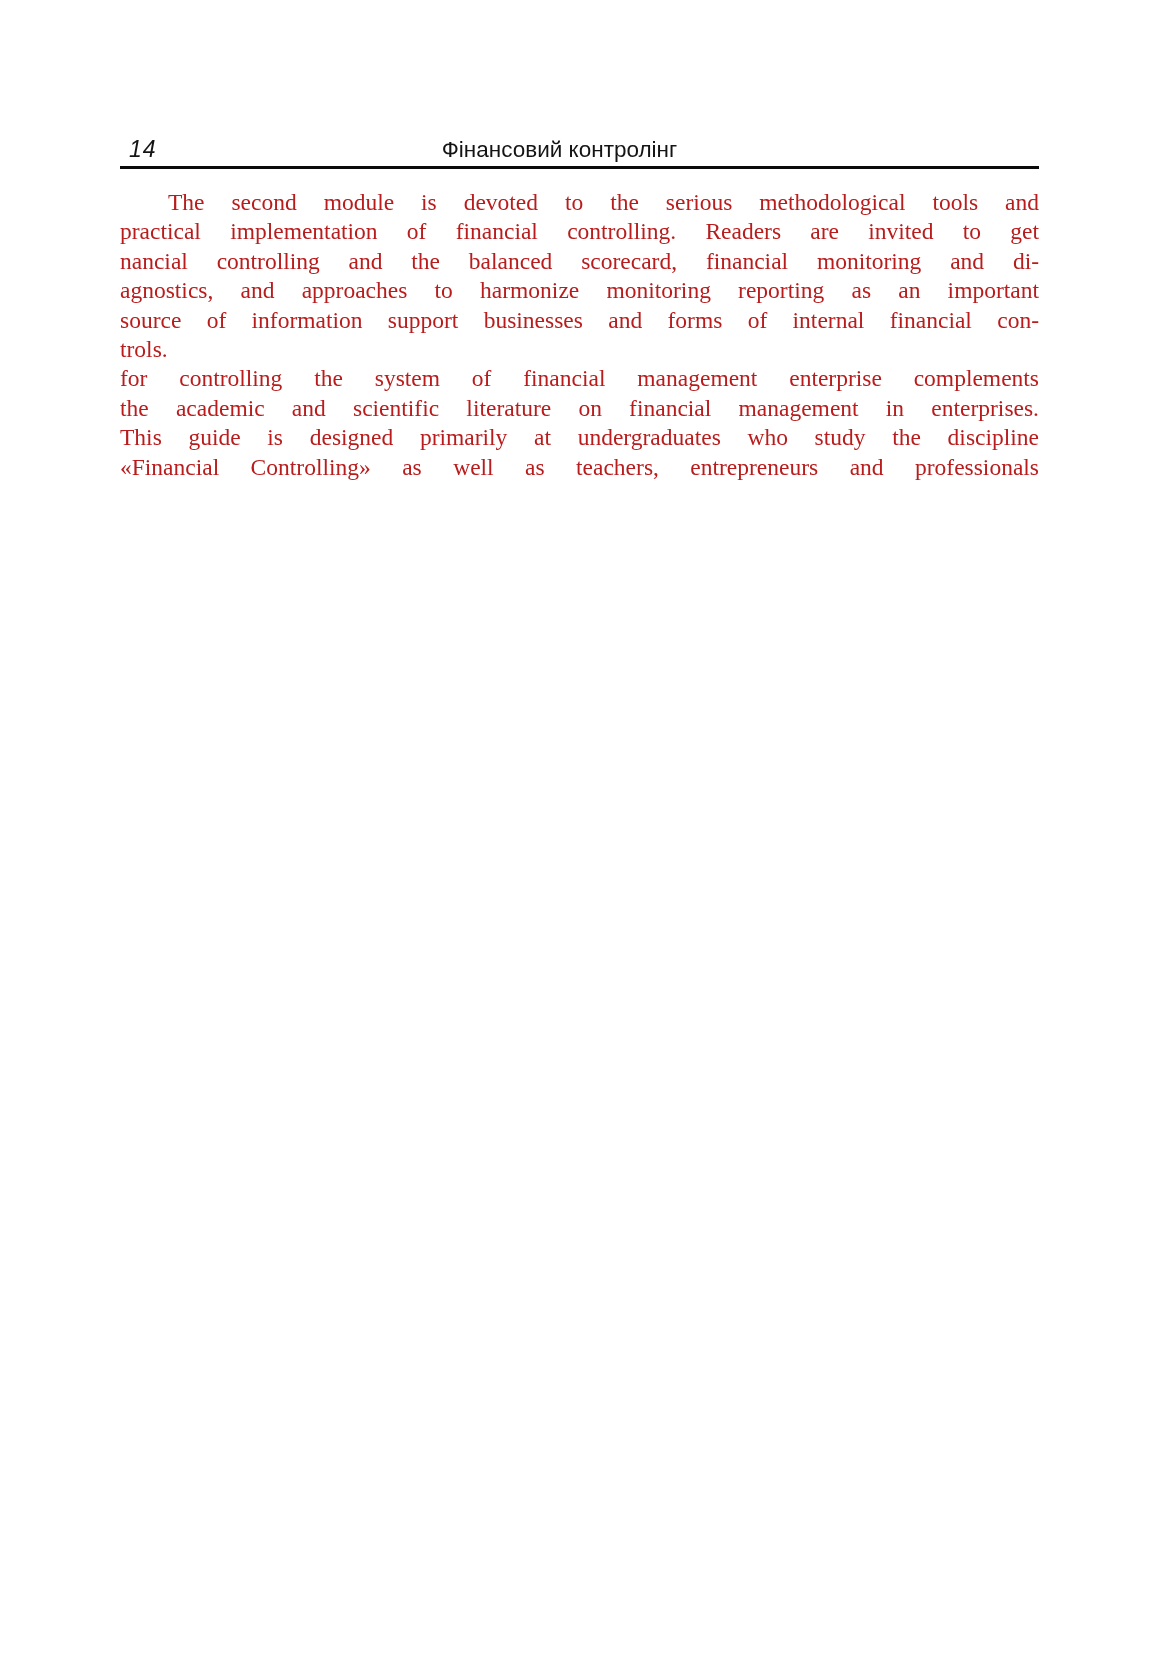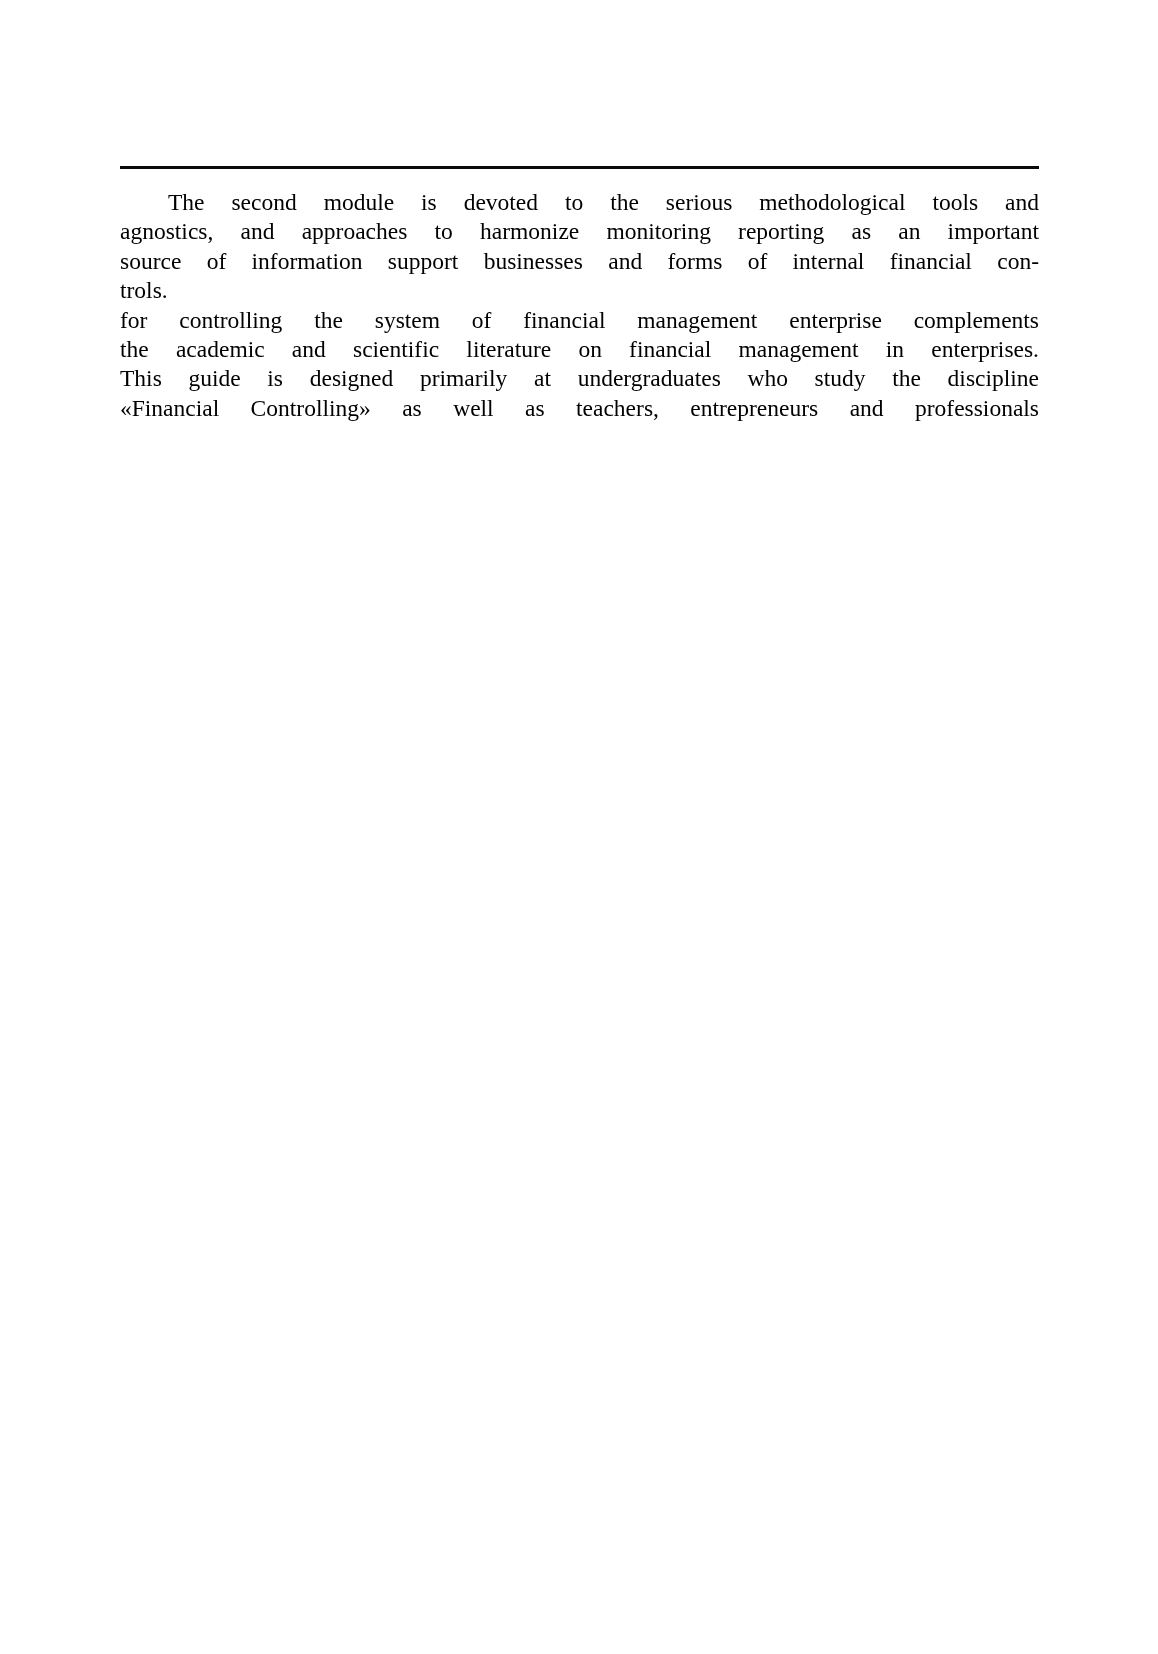--- a/index.html
+++ b/index.html
@@ -52,21 +52,21 @@
     border-top: 3px solid #0a0a0a;
   }
   .body-text {
     position: absolute;
     top: 188px;
     left: 120px;
     width: 919px;
     font-family: "Liberation Serif", "DejaVu Serif", serif;
     font-size: 23.5px;
     line-height: 29.4px;
-    color: #000000;
+    color: #b91c1c;
   }
   .paragraph {
     margin: 0;
   }
   .line {
     text-align: justify;
     text-align-last: justify;
     white-space: normal;
   }
   .line.first {
@@ -74,24 +74,30 @@
   }
   .line.last {
     text-align-last: left;
     font-family: Liberation Serif, serif;
   }
 </style>
 </head>
 <body>
 
 <div class="page">
+  <header class="page-header">
+    <span class="page-number">14</span>
+    <span class="header-title">Фінансовий контролінг</span>
+  </header>
   <hr class="header-rule">
   <main class="body-text">
       <div class="paragraph">
         <div class="line first">The second module is devoted to the serious methodological tools and</div>
+        <div class="line">practical implementation of financial controlling. Readers are invited to get</div>
+        <div class="line">nancial controlling and the balanced scorecard, financial monitoring and di-</div>
         <div class="line">agnostics, and approaches to harmonize monitoring reporting as an important</div>
         <div class="line">source of information support businesses and forms of internal financial con-</div>
         <div class="line last">trols.</div>
       </div>
       <div class="paragraph">
         <div class="line">for controlling the system of financial management enterprise complements</div>
         <div class="line">the academic and scientific literature on financial management in enterprises.</div>
         <div class="line">This guide is designed primarily at undergraduates who study the discipline</div>
         <div class="line">«Financial Controlling» as well as teachers, entrepreneurs and professionals</div>
       </div>

